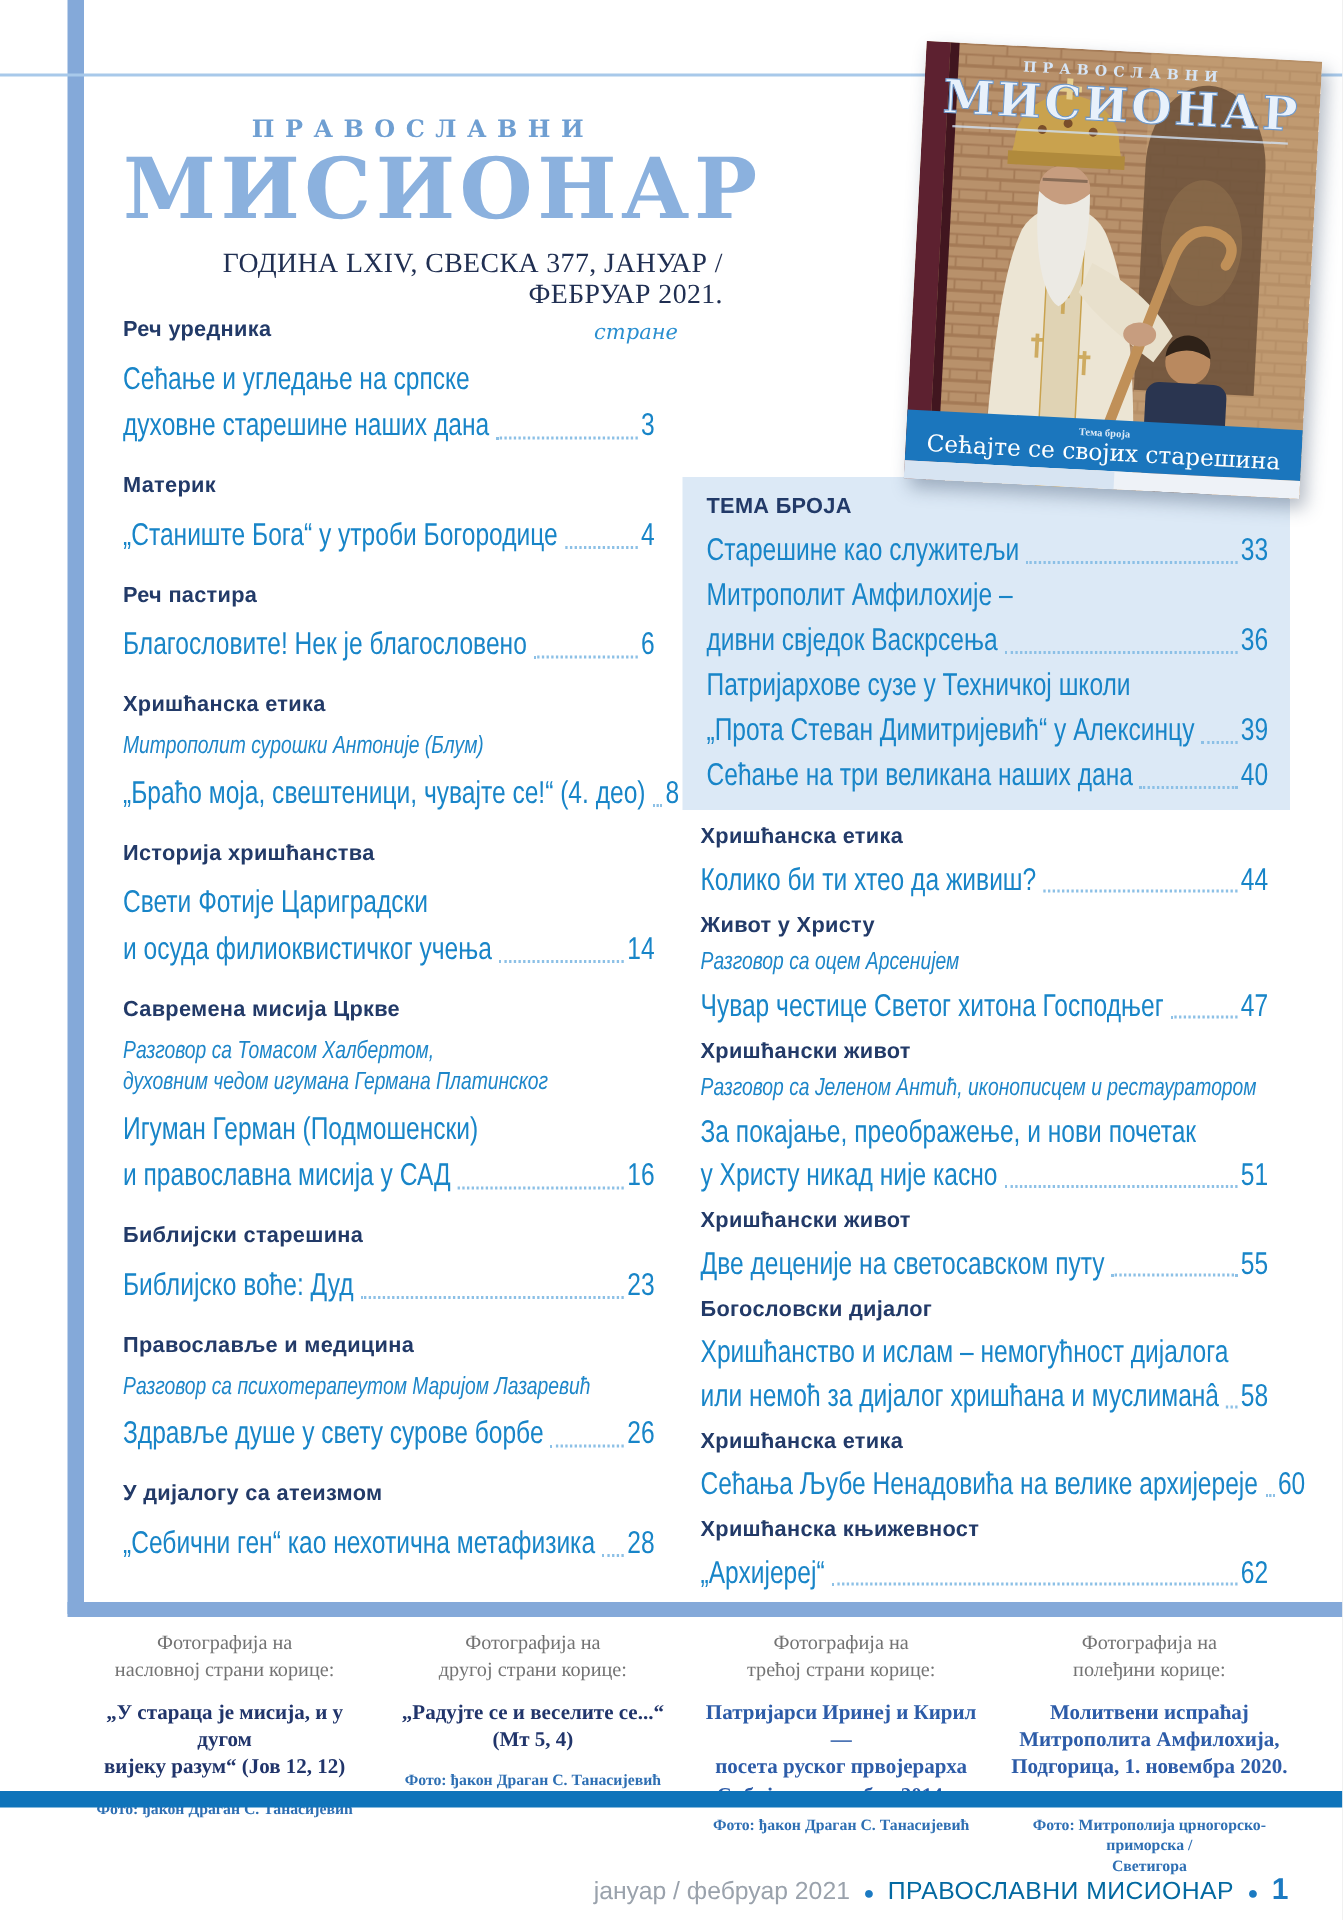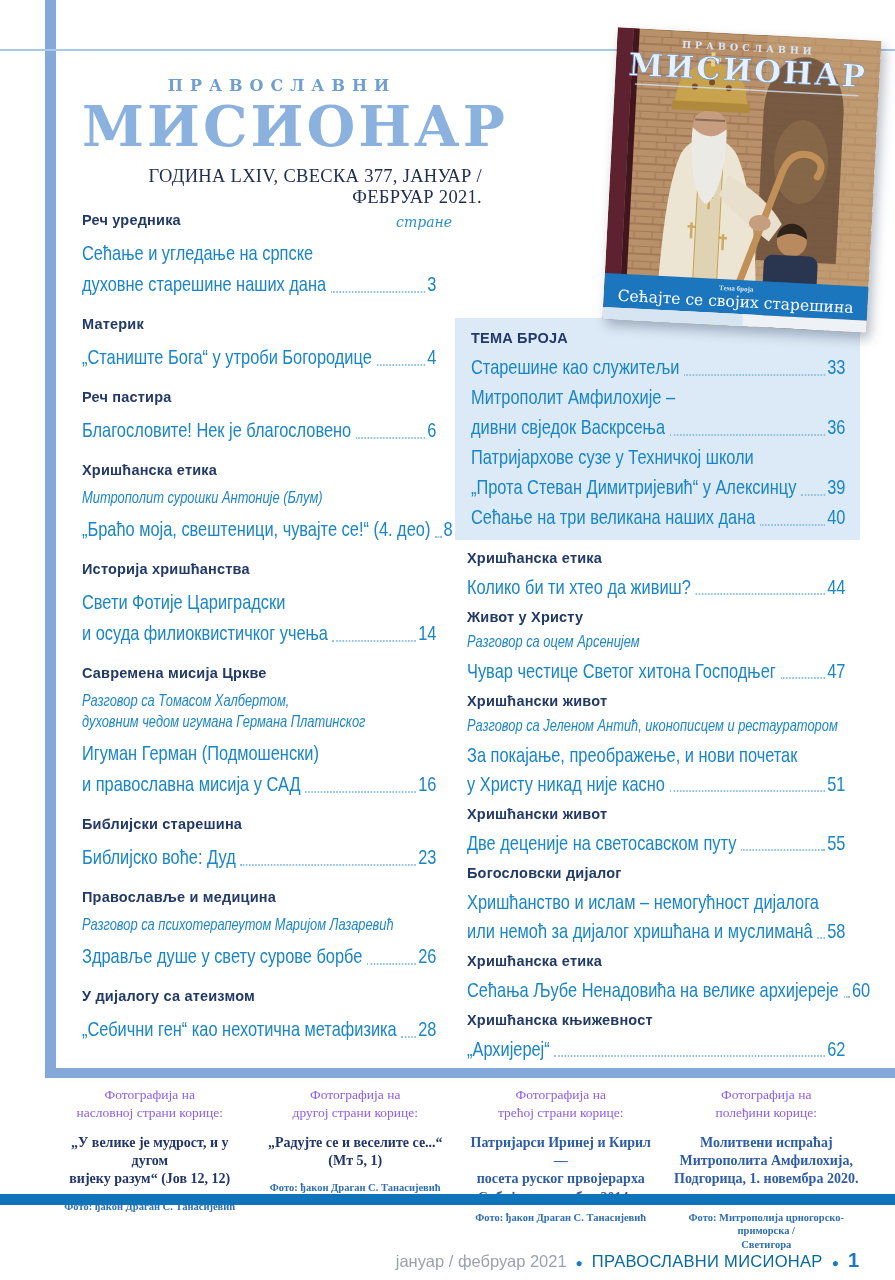--- a/index.html
+++ b/index.html
@@ -53,21 +53,21 @@
   
   .cover{position:absolute;left:610px;top:34px;width:264px;height:292px;
       transform:rotate(3deg);transform-origin:50% 50%;z-index:5;
       box-shadow:4px 6px 12px rgba(40,60,90,0.35);}
   .cover svg{display:block;}
 
   
   .footer-captions{position:absolute;left:56px;top:1086px;width:804px;display:grid;
       grid-template-columns:1fr 1fr 1fr 1fr;column-gap:18px;text-align:center;
       font-family:"Liberation Serif",serif;}
-  .cap-header{font-size:13.5px;line-height:1.3;color:#8b5cf6;}
+  .cap-header{font-size:13.5px;line-height:1.3;color:#737373;}
   .cap-quote{margin-top:13px;font-size:14px;font-weight:bold;line-height:1.3;color:#21356b;}
   .cap-col.accent .cap-quote{color:#2d5ca8;}
   .cap-credit{margin-top:11px;font-size:10.5px;font-weight:bold;line-height:1.3;color:#2e6fb3;}
   .cap-col.accent .cap-credit{margin-top:4px;}
 
   
   .pagebar{position:absolute;top:1212px;right:36px;display:flex;align-items:baseline;
       gap:9px;font-size:16.5px;margin-top:37px;}
   .pagebar .date{color:#9aa2ac;}
   .pagebar .dot{color:#1b7ac2;font-size:12px;}
@@ -415,35 +415,35 @@
       </div>
     </div>
 
   <div class="footer-captions" id="footer-captions">
       <div class="cap-col">
         <div class="cap-header">
           <div>Фотографија на</div>
           <div>насловној страни корице:</div>
         </div>
         <div class="cap-quote">
-          <div>„У велике је мудрост, и у дугом</div>
+          <div>„У стараца је мисија, и у дугом</div>
           <div>вијеку разум“ (Јов 12, 12)</div>
         </div>
         <div class="cap-credit">
           <div>Фото: ђакон Драган С. Танасијевић</div>
         </div>
       </div>
       <div class="cap-col">
         <div class="cap-header">
           <div>Фотографија на</div>
           <div>другој страни корице:</div>
         </div>
         <div class="cap-quote">
           <div>„Радујте се и веселите се...“</div>
-          <div>(Мт 5, 1)</div>
+          <div>(Мт 5, 4)</div>
         </div>
         <div class="cap-credit">
           <div>Фото: ђакон Драган С. Танасијевић</div>
         </div>
       </div>
       <div class="cap-col accent">
         <div class="cap-header">
           <div>Фотографија на</div>
           <div>трећој страни корице:</div>
         </div>

